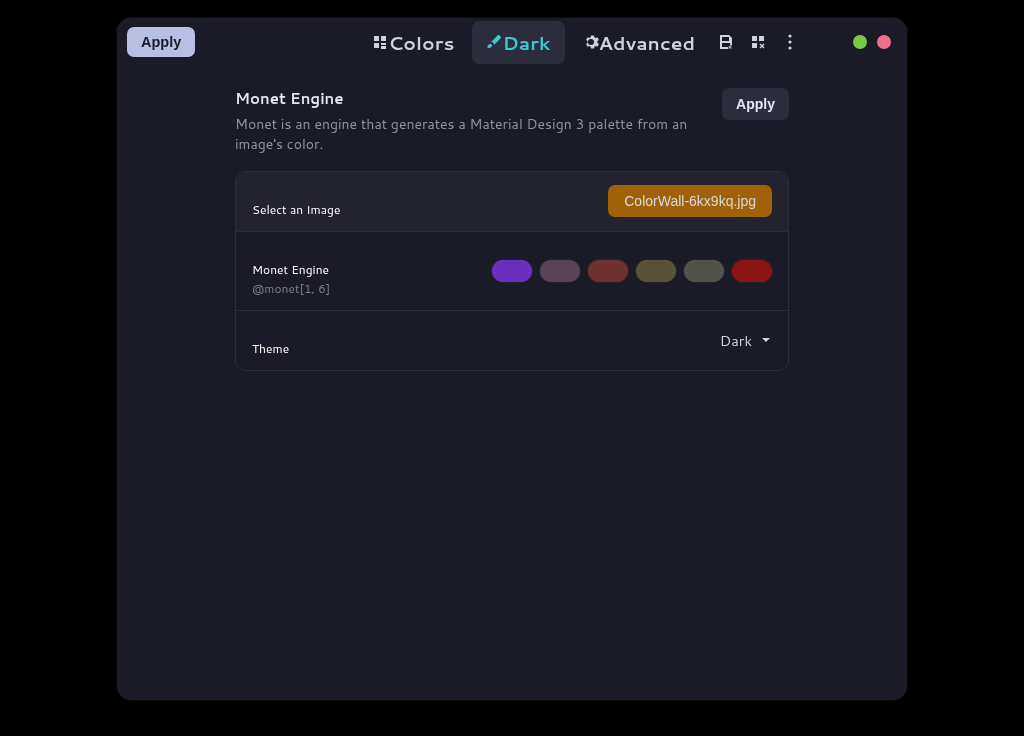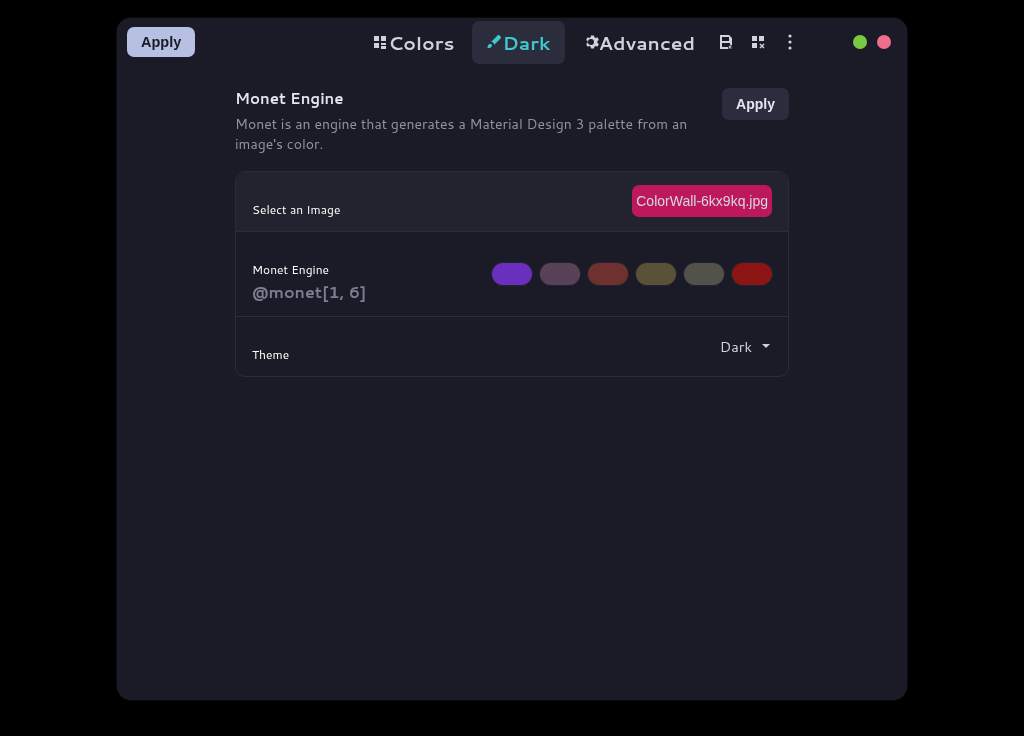--- a/index.html
+++ b/index.html
@@ -113,26 +113,26 @@
       justify-content:space-between;
       padding: 13px 16px;
       min-height: 52px;
       color:#8f93a6;
       font-size:14.5px;
     }
     .row + .row { border-top: 1px solid #2b2d3d; }
     .row.highlight { background:#22232f; }
     .row-left { display:flex; flex-direction:column; gap:2px;}
     .row-title { color:#ffffff; font-size:12px;margin-top:16px;}
-    .row-sub { color:#7c7f92; font-size:16px;font-weight:bold;}
+    .row-sub { color:#7c7f92; font-size:12px;}
     .file-btn {
-      background:#be185d;
+      background:#a16207;
       color:#d6d8e3;
       font-size:14px;
-      padding:8px 4px;
+      padding:8px 16px;
       border-radius:7px;
       border:none;
       cursor:pointer;
     }
     .swatches { display:flex; gap:8px; }
     .swatch {
       width:40px; height:22px; border-radius:11px;
       background: var(--c);
       box-shadow: 0 0 0 1px rgba(255,255,255,0.04);
     }

